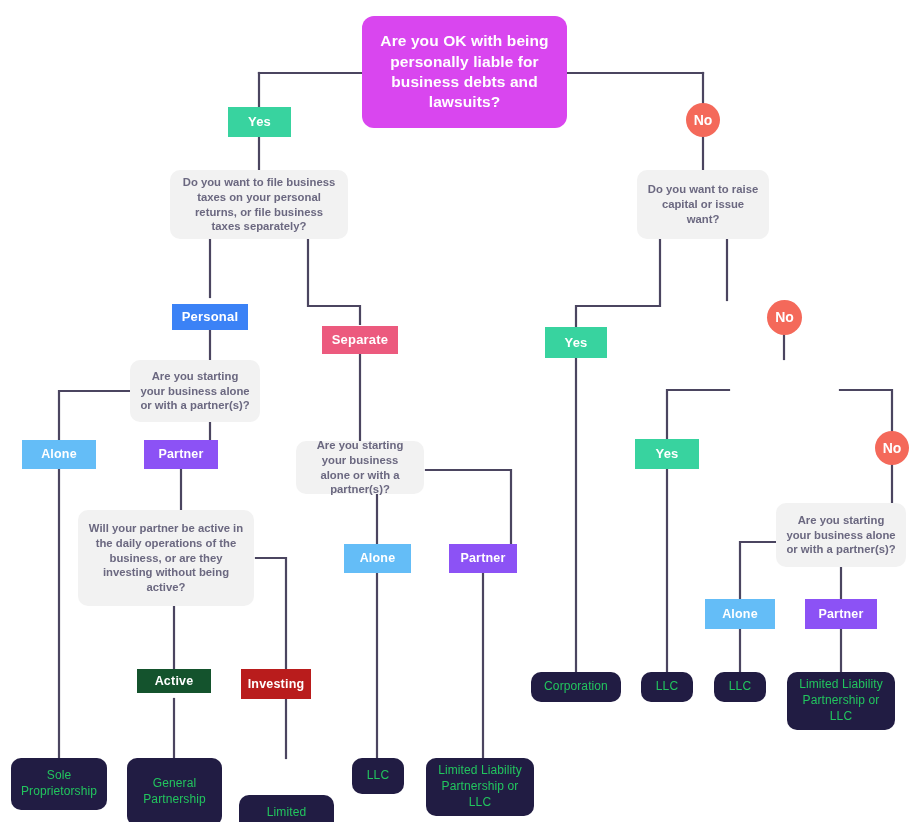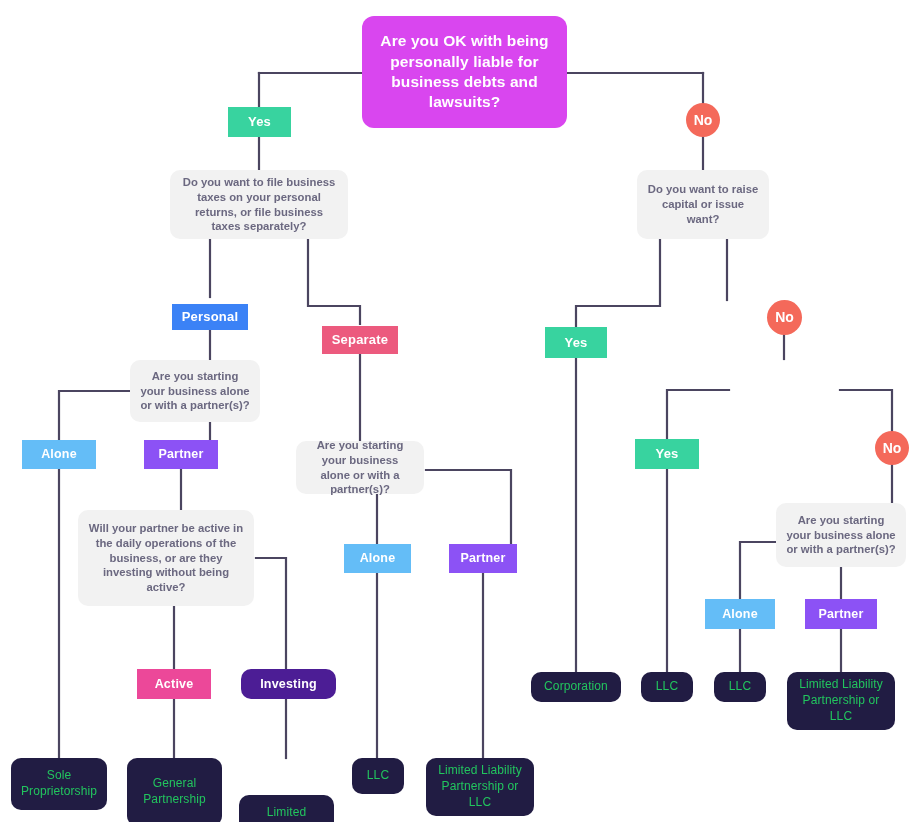--- a/index.html
+++ b/index.html
@@ -181,22 +181,22 @@
   <div class="node n-question" style="left:78px; top:510px; width:176px; height:96px;">Will your partner be active in the daily operations of the business, or are they investing without being active?</div>
 
   <div class="node n-question" style="left:776px; top:503px; width:130px; height:64px;">Are you starting your business alone or with a partner(s)?</div>
 
   <div class="node n-chip small" style="left:344px; top:544px; width:67px; height:29px; background:#64bdf7;">Alone</div>
   <div class="node n-chip small" style="left:449px; top:544px; width:68px; height:29px; background:#8c52f5;">Partner</div>
 
   <div class="node n-chip small" style="left:705px; top:599px; width:70px; height:30px; background:#64bdf7;">Alone</div>
   <div class="node n-chip small" style="left:805px; top:599px; width:72px; height:30px; background:#8c52f5;">Partner</div>
 
-  <div class="node n-chip small" style="left:137px; top:669px; width:74px; height:30px; background:#ec4899;">Active</div>
-  <div class="node n-chip small" style="left:241px; top:669px; width:95px; height:30px; background:#4c1d95;border-radius:10px;">Investing</div>
+  <div class="node n-chip small" style="left:137px; top:669px; width:74px; height:24px; background:#14532d;">Active</div>
+  <div class="node n-chip small" style="left:241px; top:669px; width:70px; height:30px; background:#b91c1c;">Investing</div>
 
   <div class="node n-terminal" style="left:11px; top:758px; width:96px; height:52px;">Sole Proprietorship</div>
   <div class="node n-terminal" style="left:127px; top:758px; width:95px; height:68px;">General Partnership</div>
   <div class="node n-terminal" style="left:239px; top:759px; width:95px; height:52px;margin-top:36px;">Limited Partnership</div>
   <div class="node n-terminal" style="left:352px; top:758px; width:52px; height:36px;">LLC</div>
   <div class="node n-terminal" style="left:426px; top:758px; width:108px; height:58px;">Limited Liability Partnership or LLC</div>
   <div class="node n-terminal" style="left:531px; top:672px; width:90px; height:30px;">Corporation</div>
   <div class="node n-terminal" style="left:641px; top:672px; width:52px; height:30px;">LLC</div>
   <div class="node n-terminal" style="left:714px; top:672px; width:52px; height:30px;">LLC</div>
   <div class="node n-terminal" style="left:787px; top:672px; width:108px; height:58px;">Limited Liability Partnership or LLC</div>

